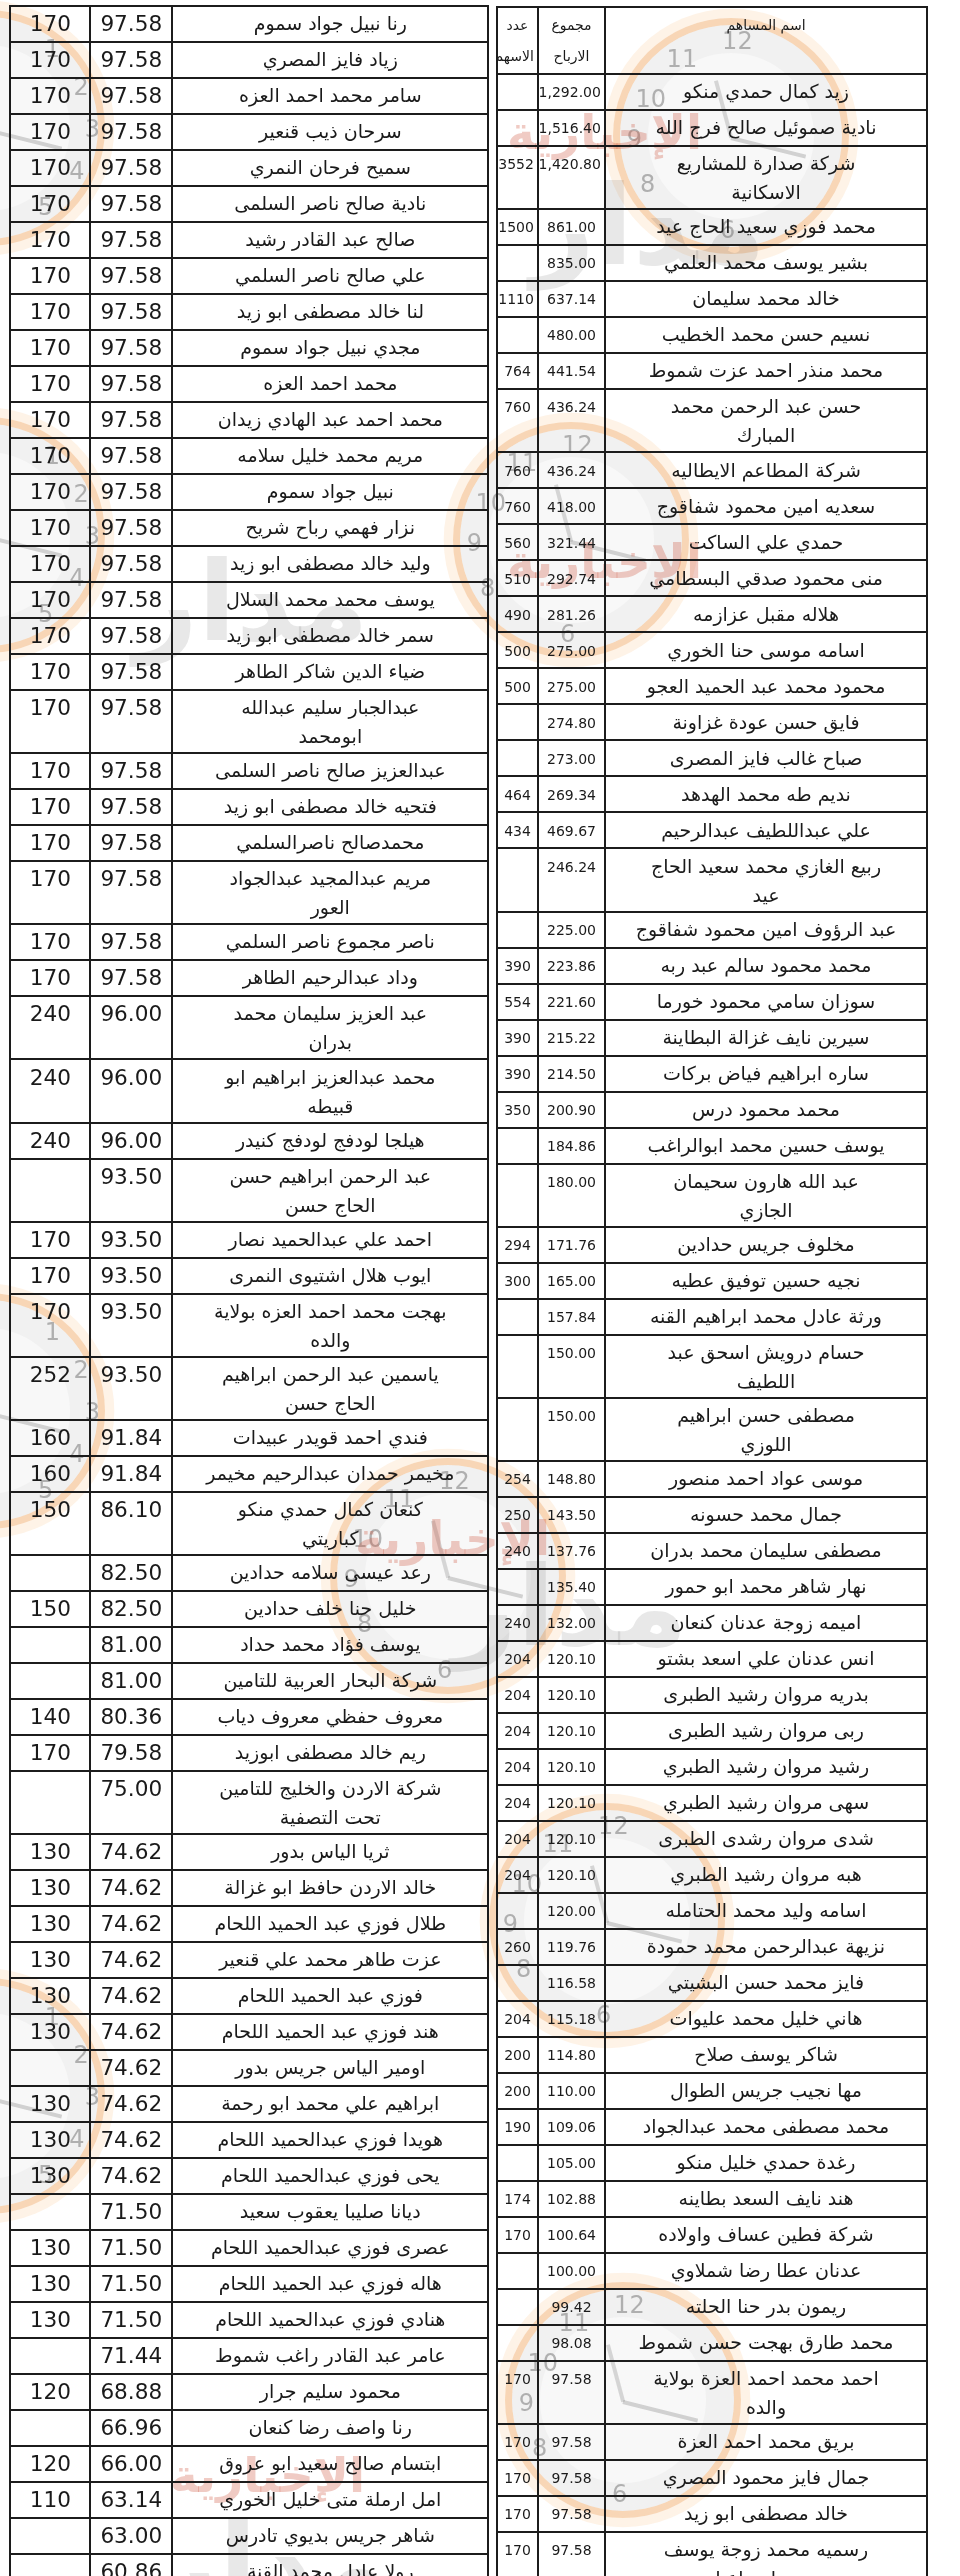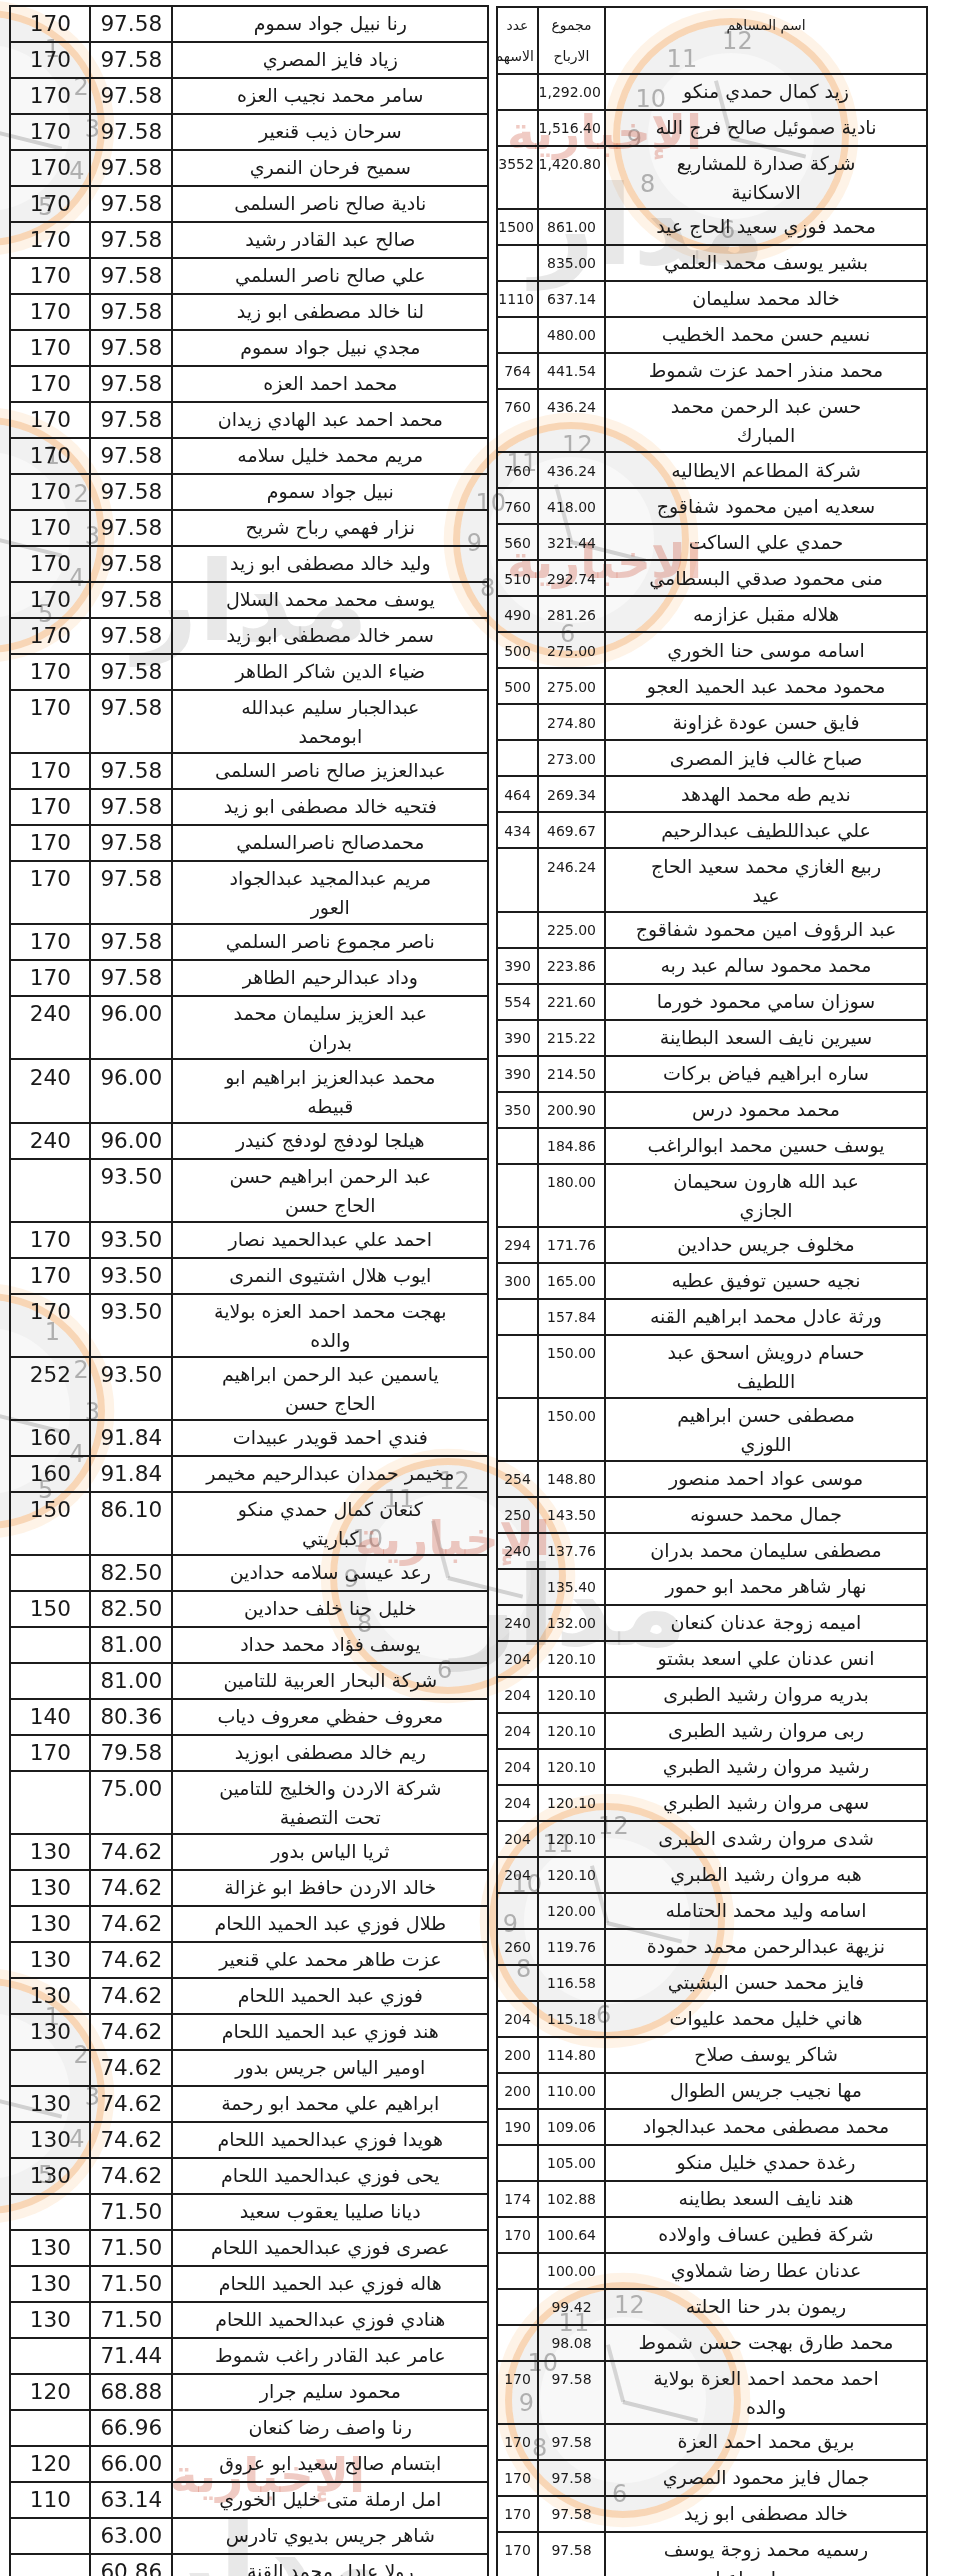--- a/index.html
+++ b/index.html
@@ -254,21 +254,21 @@
         <td class="name">محمد محمود سالم عبد ربه</td>
         <td class="num">223.86</td>
         <td class="num">390</td>
       </tr>
         <tr>
         <td class="name">سوزان سامي محمود خورما</td>
         <td class="num">221.60</td>
         <td class="num">554</td>
       </tr>
         <tr>
-        <td class="name">سيرين نايف السعد البطاينة</td>
+        <td class="name">سيرين نايف غزالة البطاينة</td>
         <td class="num">215.22</td>
         <td class="num">390</td>
       </tr>
         <tr>
         <td class="name">ساره ابراهيم فياض بركات</td>
         <td class="num">214.50</td>
         <td class="num">390</td>
       </tr>
         <tr>
         <td class="name">محمد محمود درس</td>
@@ -485,21 +485,21 @@
         <td class="name">رنا نبيل جواد سموم</td>
         <td class="num">97.58</td>
         <td class="num">170</td>
       </tr>
         <tr>
         <td class="name">زياد فايز المصري</td>
         <td class="num">97.58</td>
         <td class="num">170</td>
       </tr>
         <tr>
-        <td class="name">سامر محمد نجيب العزه</td>
+        <td class="name">سامر محمد احمد العزه</td>
         <td class="num">97.58</td>
         <td class="num">170</td>
       </tr>
         <tr>
         <td class="name">سرحان ذيب قنعير</td>
         <td class="num">97.58</td>
         <td class="num">170</td>
       </tr>
         <tr>
         <td class="name">سميح فرحان النمري</td>

